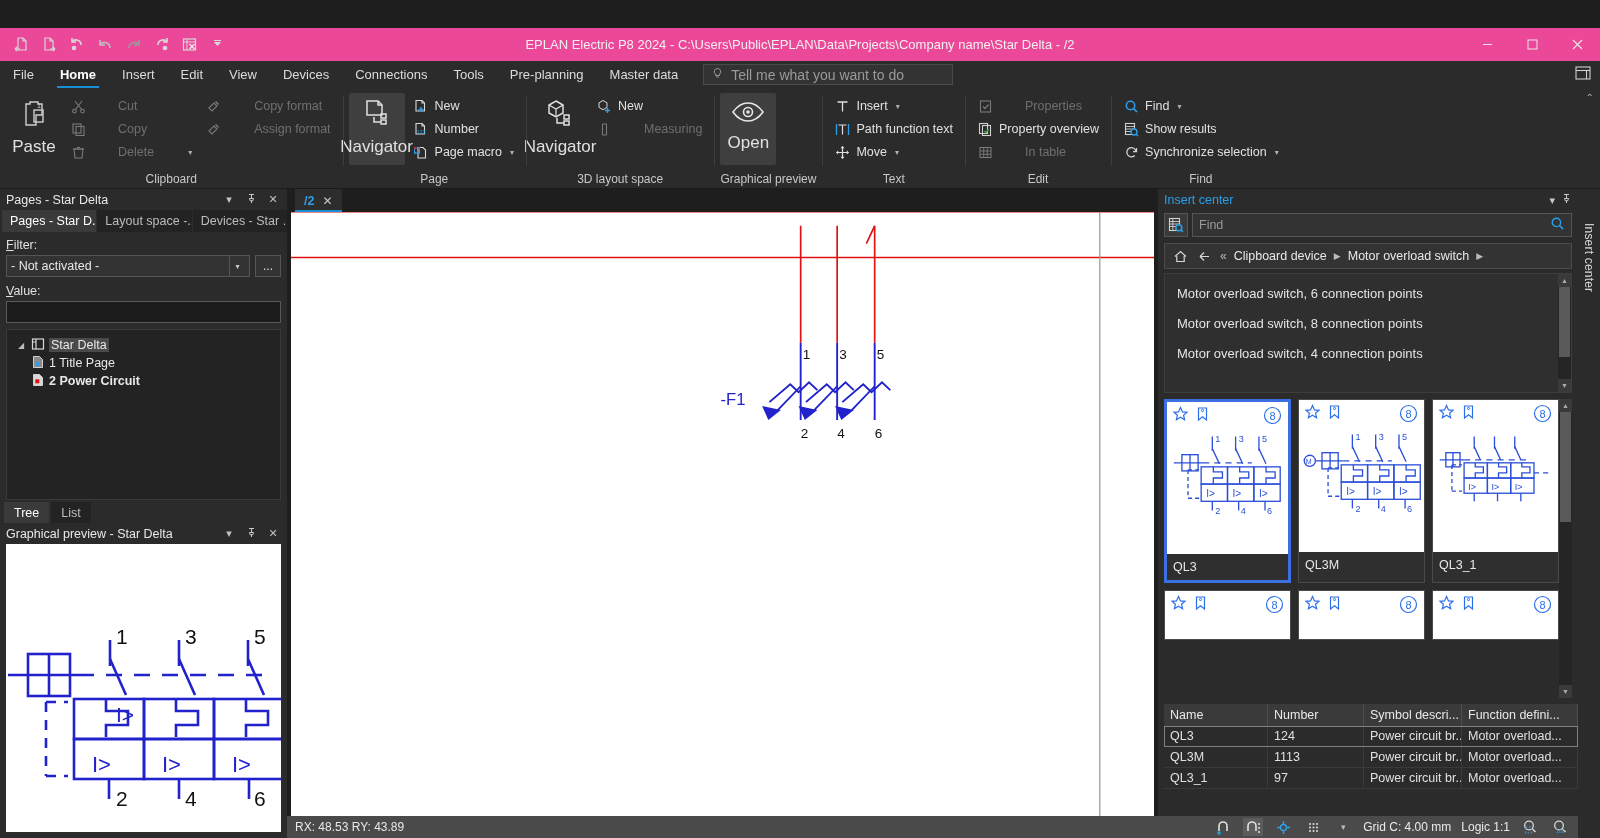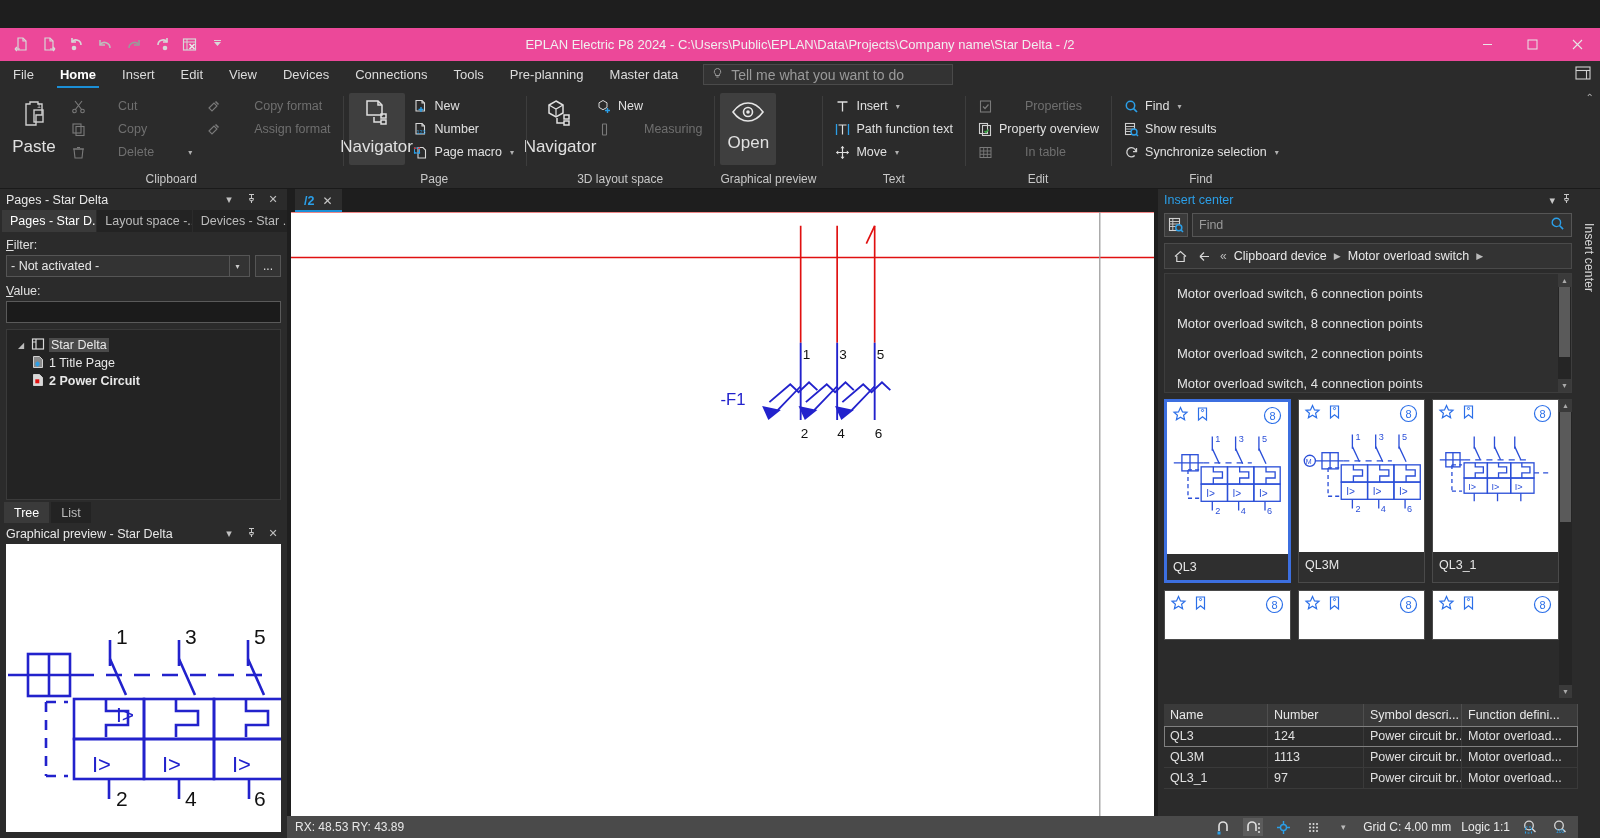--- a/index.html
+++ b/index.html
@@ -843,21 +843,20 @@
         <span class="bc-item">Clipboard device</span>
         <span class="bc-sep">▶</span>
         <span class="bc-item">Motor overload switch</span>
         <span class="bc-sep">▶</span>
       </div>
 
       <div class="ic-list">
         <div class="ic-list-inner">
           <div class="ic-li">Motor overload switch, 6 connection points</div>
           <div class="ic-li">Motor overload switch, 8 connection points</div>
-          <div class="ic-li">Motor overload switch, 2 connection points</div>
           <div class="ic-li">Motor overload switch, 4 connection points</div>
         </div>
         <div class="vscroll">
           <div class="sb-arrow">▲</div>
           <div class="sb-track">
             <div class="sb-thumb" style="top:0;height:70px"></div>
           </div>
           <div class="sb-arrow">▼</div>
         </div>
       </div>

